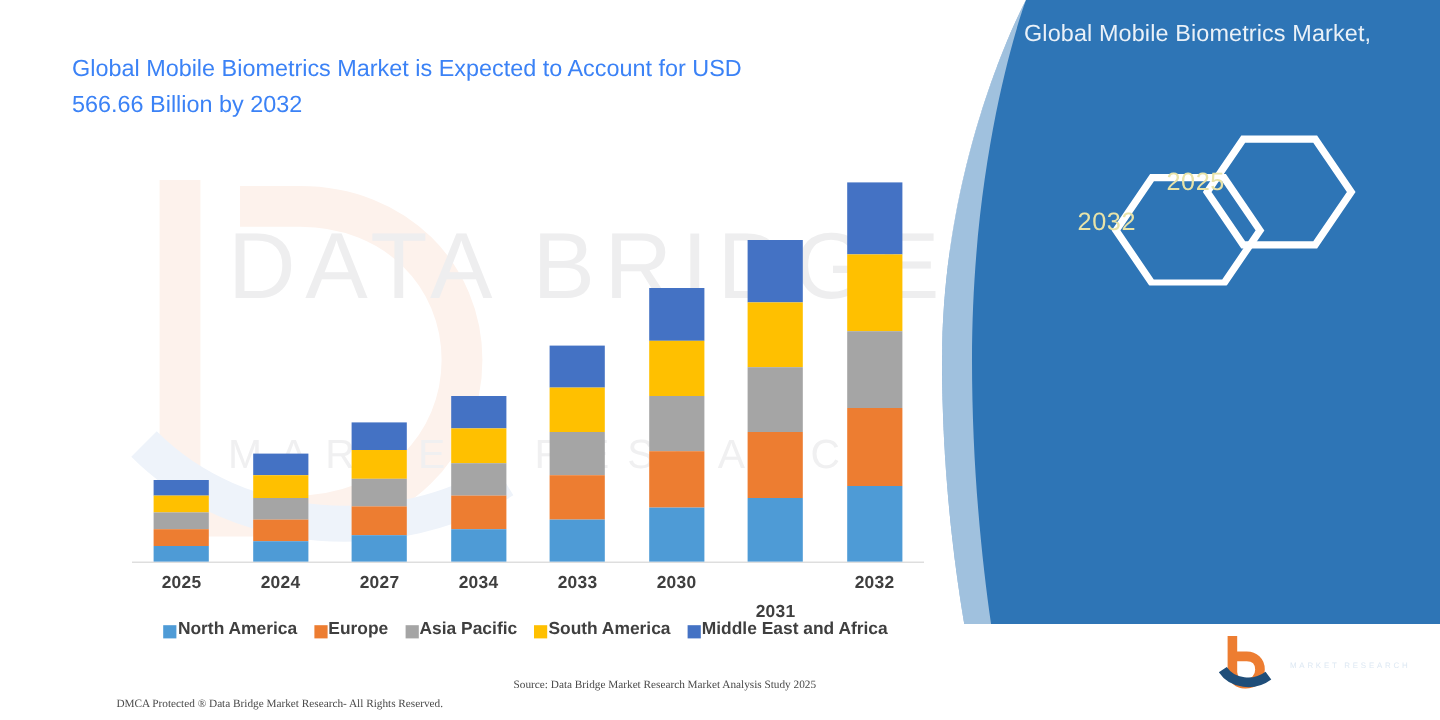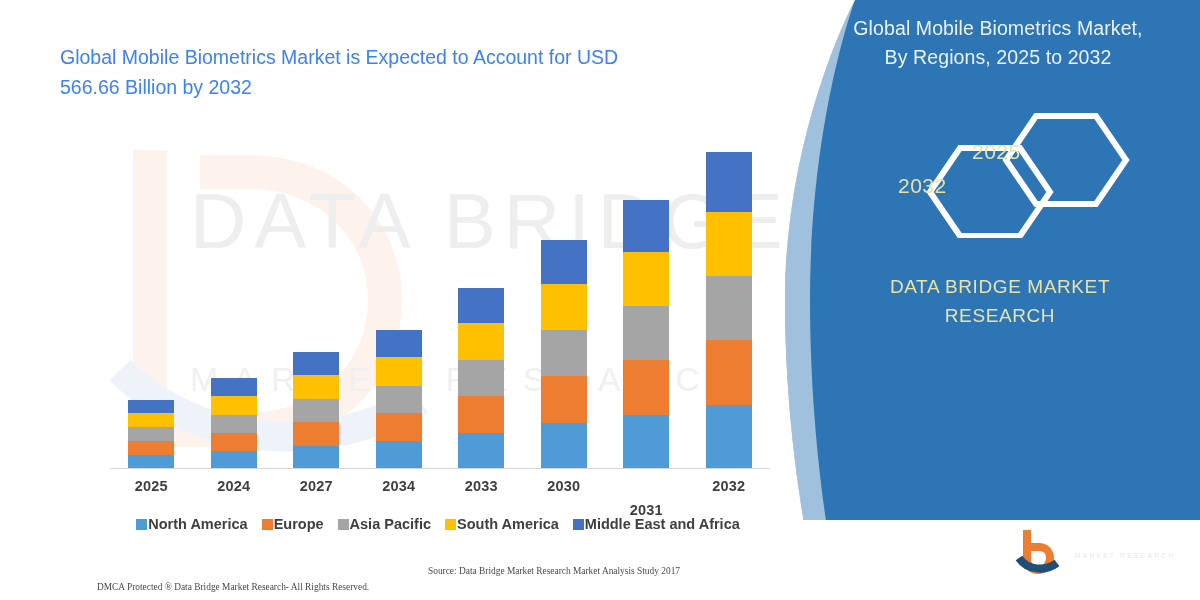--- a/index.html
+++ b/index.html
@@ -85,21 +85,21 @@
   .xlabel {
     position: absolute; width: 80px; text-align: center; color: #3f3f3f;
     font-size: 14.5px; font-weight: 700; letter-spacing: .2px;
   }
 
   
   .legend {
     position: absolute; left: 108px; top: 512px; width: 660px; height: 24px;
     display: flex; align-items: center; justify-content: center; gap: 14px; z-index: 4;
   }
-  .legend-item { display: flex; align-items: center; gap: 1px; }
+  .legend-item { display: flex; align-items: flex-end; gap: 1px; }
   .legend-swatch { width: 11px; height: 11px; display: inline-block; }
   .legend-label { font-size: 14.5px; color: #3f3f3f; font-weight: 700; white-space: nowrap; }
 
   
   .footer { position: absolute; left: 0; top: 566px; width: 840px; height: 26px; z-index: 4; }
   .foot-left {
     position: absolute; left: 97px; top: 16px; font-size: 9.4px; color: #4a4a4a;
     font-family: "Liberation Serif", serif;
   }
   .foot-right {
@@ -216,47 +216,42 @@
         <span class="legend-label">South America</span>
       </div>
       <div class="legend-item">
         <span class="legend-swatch" style="background: rgb(68, 114, 196);"></span>
         <span class="legend-label">Middle East and Africa</span>
       </div>
     </div>
 
   <div class="footer">
     <div class="foot-left">DMCA Protected ® Data Bridge Market Research-  All Rights Reserved.</div>
-    <div class="foot-right">Source: Data Bridge Market Research  Market Analysis Study 2017</div>
+    <div class="foot-right">Source: Data Bridge Market Research  Market Analysis Study 2025</div>
   </div>
 
   <div class="right-panel">
     <svg class="panel-shape" width="420" height="600" viewBox="0 0 420 600">
       <path d="M75 0 L420 0 L420 600 L40 600 C40 600 5 470 5 300 C5 130 75 0 75 0 Z" fill="#2E75B6"></path>
       <path d="M75 0 C75 0 30 120 30 300 C30 470 60 600 60 600 L40 600 C40 600 5 470 5 300 C5 130 75 0 75 0 Z" fill="#ffffff" opacity="0.55"></path>
     </svg>
     <div class="panel-content">
       <div class="rp-title">
         <span>Global Mobile Biometrics Market,</span>
-        <span class="l2">By Regions, 2025 to 2032</span>
       </div>
 
       <div class="hex-wrap">
         <svg width="340" height="130" viewBox="0 0 340 130">
           <polygon points="176,8 236,8 266,52 236,96 176,96 146,52" fill="none" stroke="#ffffff" stroke-width="6"></polygon>
           <polygon points="100,40 160,40 190,84 160,128 100,128 70,84" fill="none" stroke="#ffffff" stroke-width="6"></polygon>
         </svg>
       </div>
       <div class="hex-label hex2025-label">2025</div>
       <div class="hex-label hex2032-label">2032</div>
 
-      <div class="rp-brand">
-        <span>DATA BRIDGE MARKET</span>
-        <span class="l2">RESEARCH</span>
-      </div>
     </div>
   </div>
 
   <div class="rp-logo">
     <svg width="58" height="44" viewBox="0 0 58 44">
       <path d="M14 4 L14 30 C14 36 19 40 25 40 C32 40 37 35 37 28 C37 21 32 17 26 17 L20 17" fill="none" stroke="#ED7D31" stroke-width="8" stroke-linecap="square"></path>
       <path d="M6 28 C14 40 32 42 44 33" fill="none" stroke="#1F4E79" stroke-width="8"></path>
     </svg>
     <div class="logo-txt">
       <div class="logo-l1">DATA BRIDGE</div>

